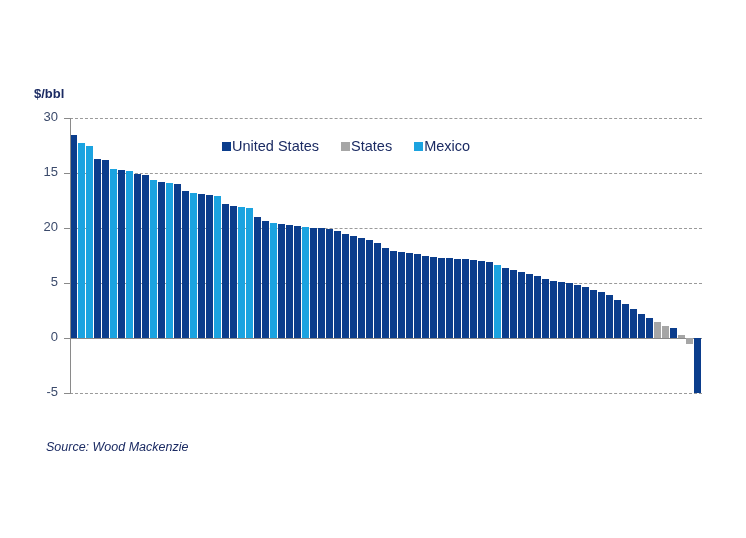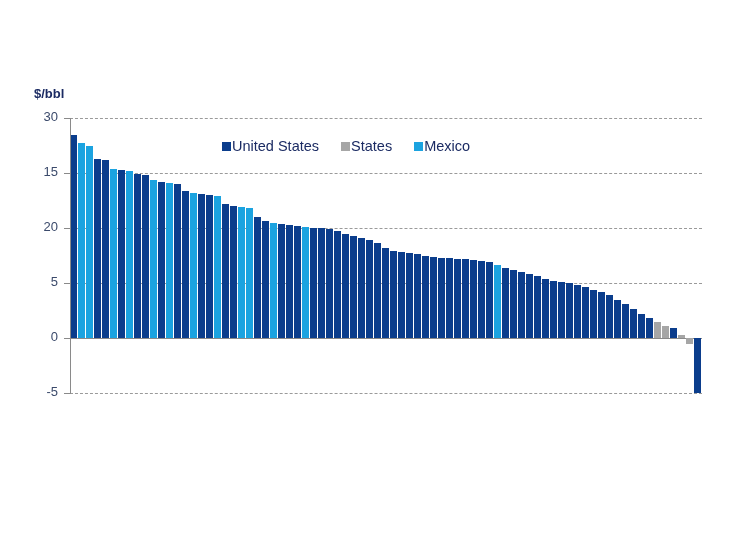--- a/index.html
+++ b/index.html
@@ -247,14 +247,15 @@
       <div class="legend-entry">
         <span class="legend-swatch" style="background: rgb(166, 166, 166);"></span>
         <span class="legend-label">States</span>
       </div>
       <div class="legend-entry">
         <span class="legend-swatch" style="background: rgb(27, 163, 224);"></span>
         <span class="legend-label">Mexico</span>
       </div>
     </div>
 
+  <div id="source-note">Source: Wood Mackenzie</div>
 
 </div>
 
 </body></html>

